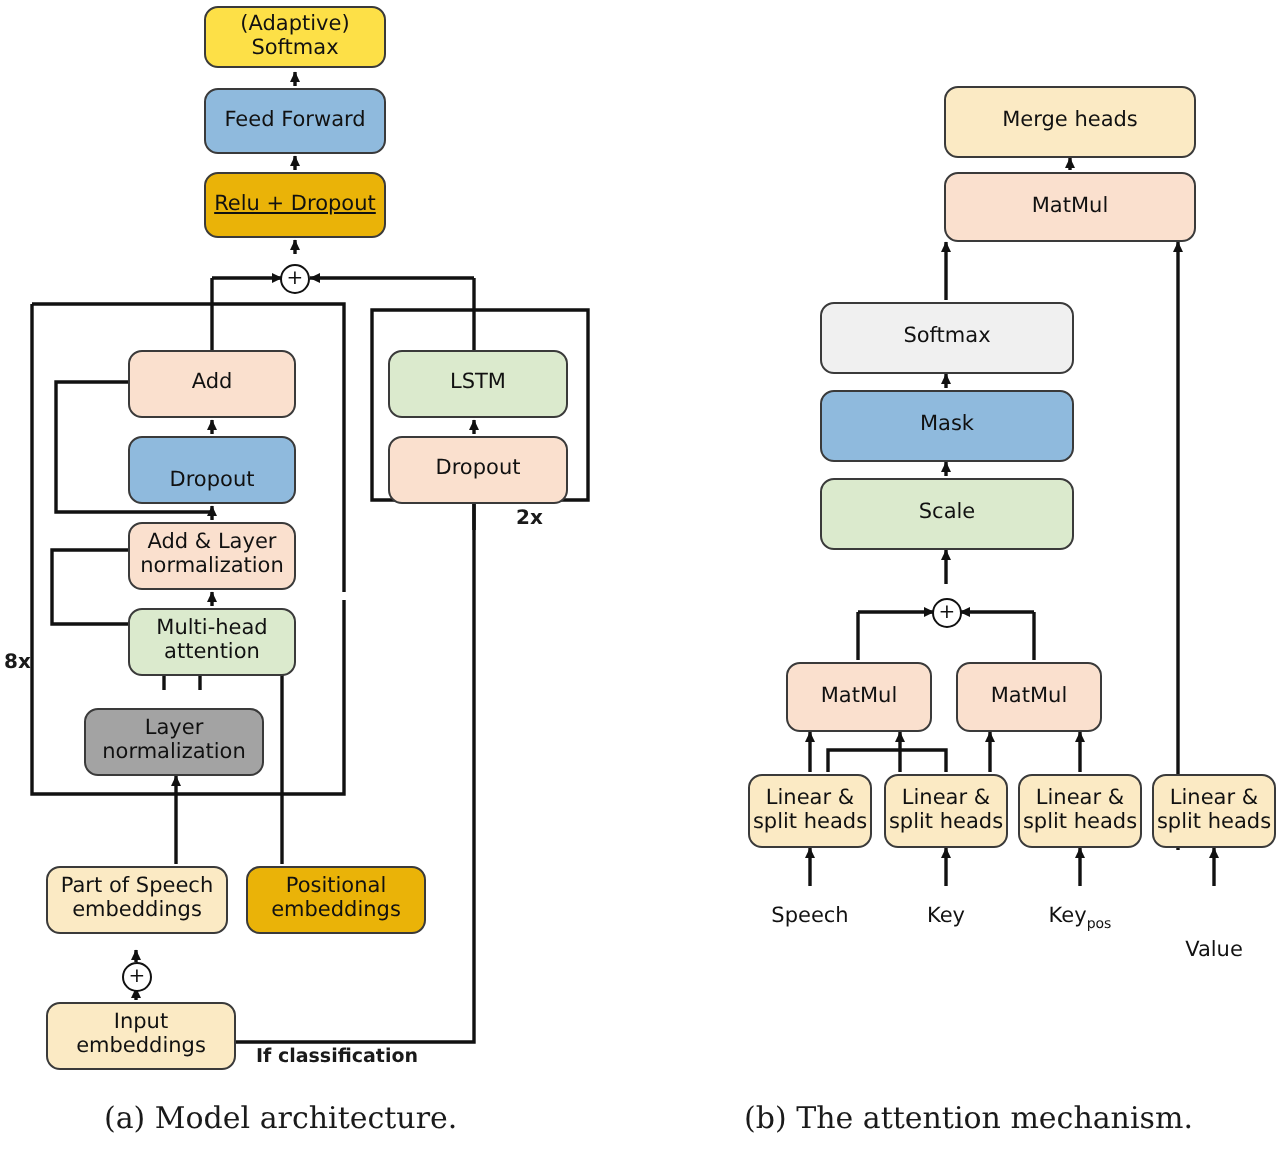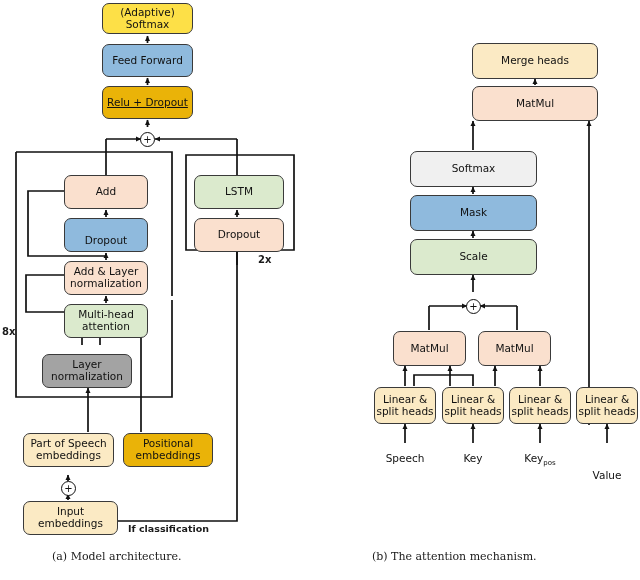--- a/index.html
+++ b/index.html
@@ -1,20 +1,20 @@
 <!DOCTYPE html>
 <html><head>
 <meta charset="utf-8">
 <style>
   html,body{margin:0;padding:0;background:#ffffff;}
   body{width:640px;height:580px;position:relative;overflow:hidden;
        font-family:"DejaVu Sans","Liberation Sans",sans-serif;}
   #fig{position:absolute;left:0;top:0;width:640px;height:580px;}
   .cap{position:absolute;font-family:"DejaVu Serif","Liberation Serif",serif;
-       font-size:11px;color:#1a1a1a;white-space:nowrap;}
+       font-size:15px;color:#1a1a1a;white-space:nowrap;}
   .node{position:absolute;box-sizing:border-box;border:1.4px solid #3a3a3a;
         border-radius:7px;display:flex;align-items:center;justify-content:center;
         text-align:center;line-height:1.12;color:#111;font-size:10.5px;}
   .lbl{position:absolute;font-size:9.5px;color:#1a1a1a;font-weight:700;}
   .lbl.plain{font-weight:700;font-size:10px;}
   .io{position:absolute;font-size:10.5px;color:#111;text-align:center;}
   .plus{position:absolute;box-sizing:border-box;border:1.6px solid #111;
         border-radius:50%;background:#fff;display:flex;align-items:center;
         justify-content:center;font-size:10px;color:#111;line-height:1;}
   sub{font-size:7px;}

